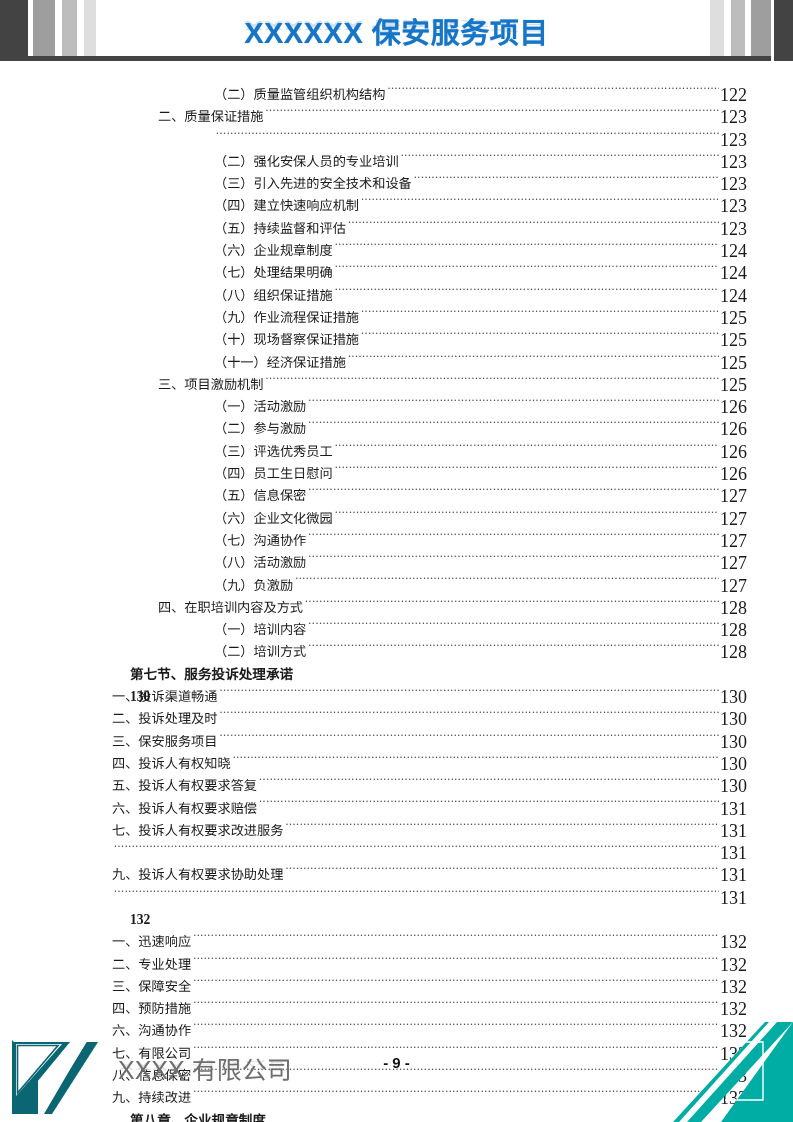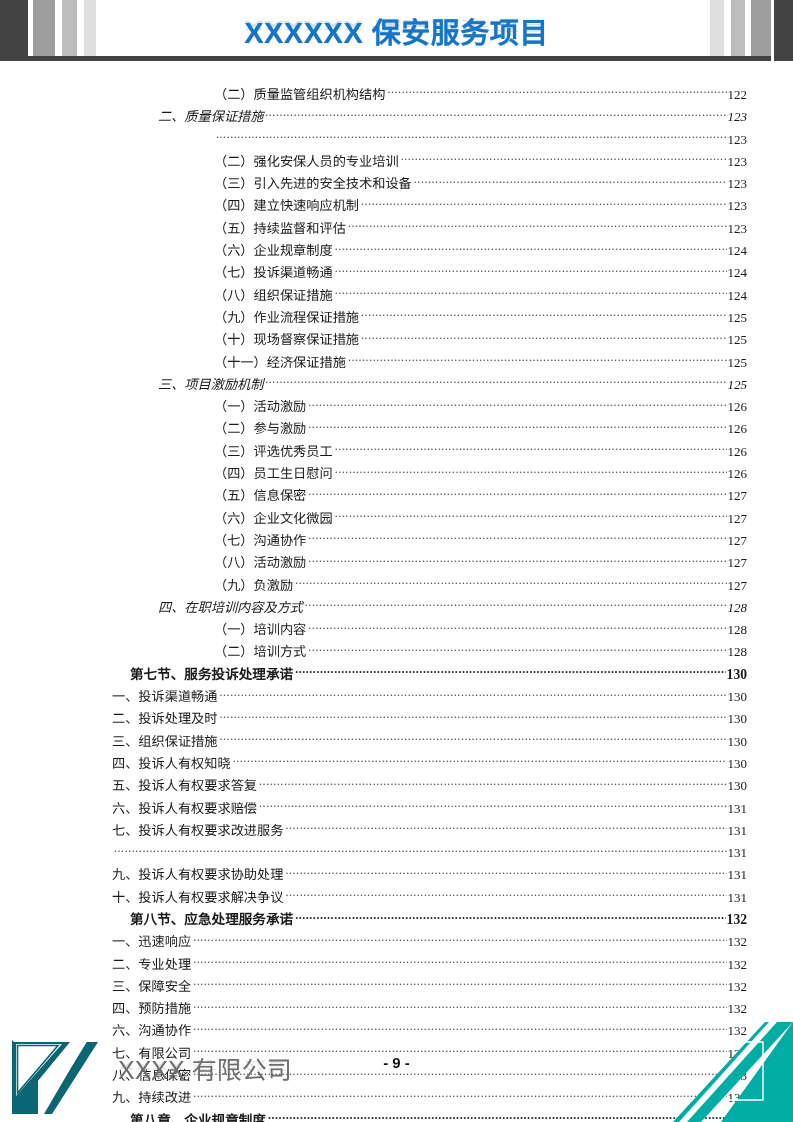--- a/index.html
+++ b/index.html
@@ -70,21 +70,21 @@
 
   
   #toc {
     position: absolute;
     left: 0;
     top: 84px;
     width: 793px;
   }
   .toc-row {
     display: flex;
-    align-items: center;
+    align-items: flex-start;
     font-size: 13.2px;
     color: #1a1a1a;
     line-height: 22.3px;
     height: 22.3px;
     padding-right: 46px;
     box-sizing: border-box;
     white-space: nowrap;
   }
   .toc-label {
     flex: 0 0 auto;
@@ -103,29 +103,29 @@
     letter-spacing: 0.55px;
     color: #4a4a4a;
     position: absolute;
     left: 0;
     bottom: 0.08em;
     white-space: nowrap;
   }
   .toc-page {
     flex: 0 0 auto;
     text-align: right;
-    font-size: 13px;
+    font-size: 18px;
     color: #1a1a1a;
   }
 
   
-  .lvl-sec  { padding-left: 130px; font-weight: bold; font-size: 13.6px; }
+  .lvl-sec  { padding-left: 130px; font-weight: bold; font-size: 13.6px; flex-direction: column; }
   .lvl-sec .toc-page { font-weight: bold; font-size: 13.6px; }
   .lvl-sec .toc-dots::after { color: #2a2a2a; }
-  .lvl-2    { padding-left: 158px; font-style: italic; }
+  .lvl-2    { padding-left: 158px; }
   .lvl-3    { padding-left: 112px; }
   .lvl-4    { padding-left: 214px; }
 
   
   #page-footer {
     position: absolute;
     left: 0;
     bottom: 0;
     width: 793px;
     height: 110px;
@@ -230,21 +230,21 @@
       <span class="toc-label">（五）持续监督和评估</span>
       <span class="toc-dots"></span>
       <span class="toc-page">123</span>
     </div>
     <div class="toc-row lvl-4">
       <span class="toc-label">（六）企业规章制度</span>
       <span class="toc-dots"></span>
       <span class="toc-page">124</span>
     </div>
     <div class="toc-row lvl-4">
-      <span class="toc-label">（七）投诉渠道畅通</span>
+      <span class="toc-label">（七）处理结果明确</span>
       <span class="toc-dots"></span>
       <span class="toc-page">124</span>
     </div>
     <div class="toc-row lvl-4">
       <span class="toc-label">（八）组织保证措施</span>
       <span class="toc-dots"></span>
       <span class="toc-page">124</span>
     </div>
     <div class="toc-row lvl-4">
       <span class="toc-label">（九）作业流程保证措施</span>
@@ -335,21 +335,21 @@
       <span class="toc-label">一、投诉渠道畅通</span>
       <span class="toc-dots"></span>
       <span class="toc-page">130</span>
     </div>
     <div class="toc-row lvl-3">
       <span class="toc-label">二、投诉处理及时</span>
       <span class="toc-dots"></span>
       <span class="toc-page">130</span>
     </div>
     <div class="toc-row lvl-3">
-      <span class="toc-label">三、组织保证措施</span>
+      <span class="toc-label">三、保安服务项目</span>
       <span class="toc-dots"></span>
       <span class="toc-page">130</span>
     </div>
     <div class="toc-row lvl-3">
       <span class="toc-label">四、投诉人有权知晓</span>
       <span class="toc-dots"></span>
       <span class="toc-page">130</span>
     </div>
     <div class="toc-row lvl-3">
       <span class="toc-label">五、投诉人有权要求答复</span>
@@ -369,26 +369,24 @@
     <div class="toc-row lvl-3">
       <span class="toc-dots"></span>
       <span class="toc-page">131</span>
     </div>
     <div class="toc-row lvl-3">
       <span class="toc-label">九、投诉人有权要求协助处理</span>
       <span class="toc-dots"></span>
       <span class="toc-page">131</span>
     </div>
     <div class="toc-row lvl-3">
-      <span class="toc-label">十、投诉人有权要求解决争议</span>
       <span class="toc-dots"></span>
       <span class="toc-page">131</span>
     </div>
     <div class="toc-row lvl-sec">
-      <span class="toc-label">第八节、应急处理服务承诺</span>
       <span class="toc-dots"></span>
       <span class="toc-page">132</span>
     </div>
     <div class="toc-row lvl-3">
       <span class="toc-label">一、迅速响应</span>
       <span class="toc-dots"></span>
       <span class="toc-page">132</span>
     </div>
     <div class="toc-row lvl-3">
       <span class="toc-label">二、专业处理</span>

